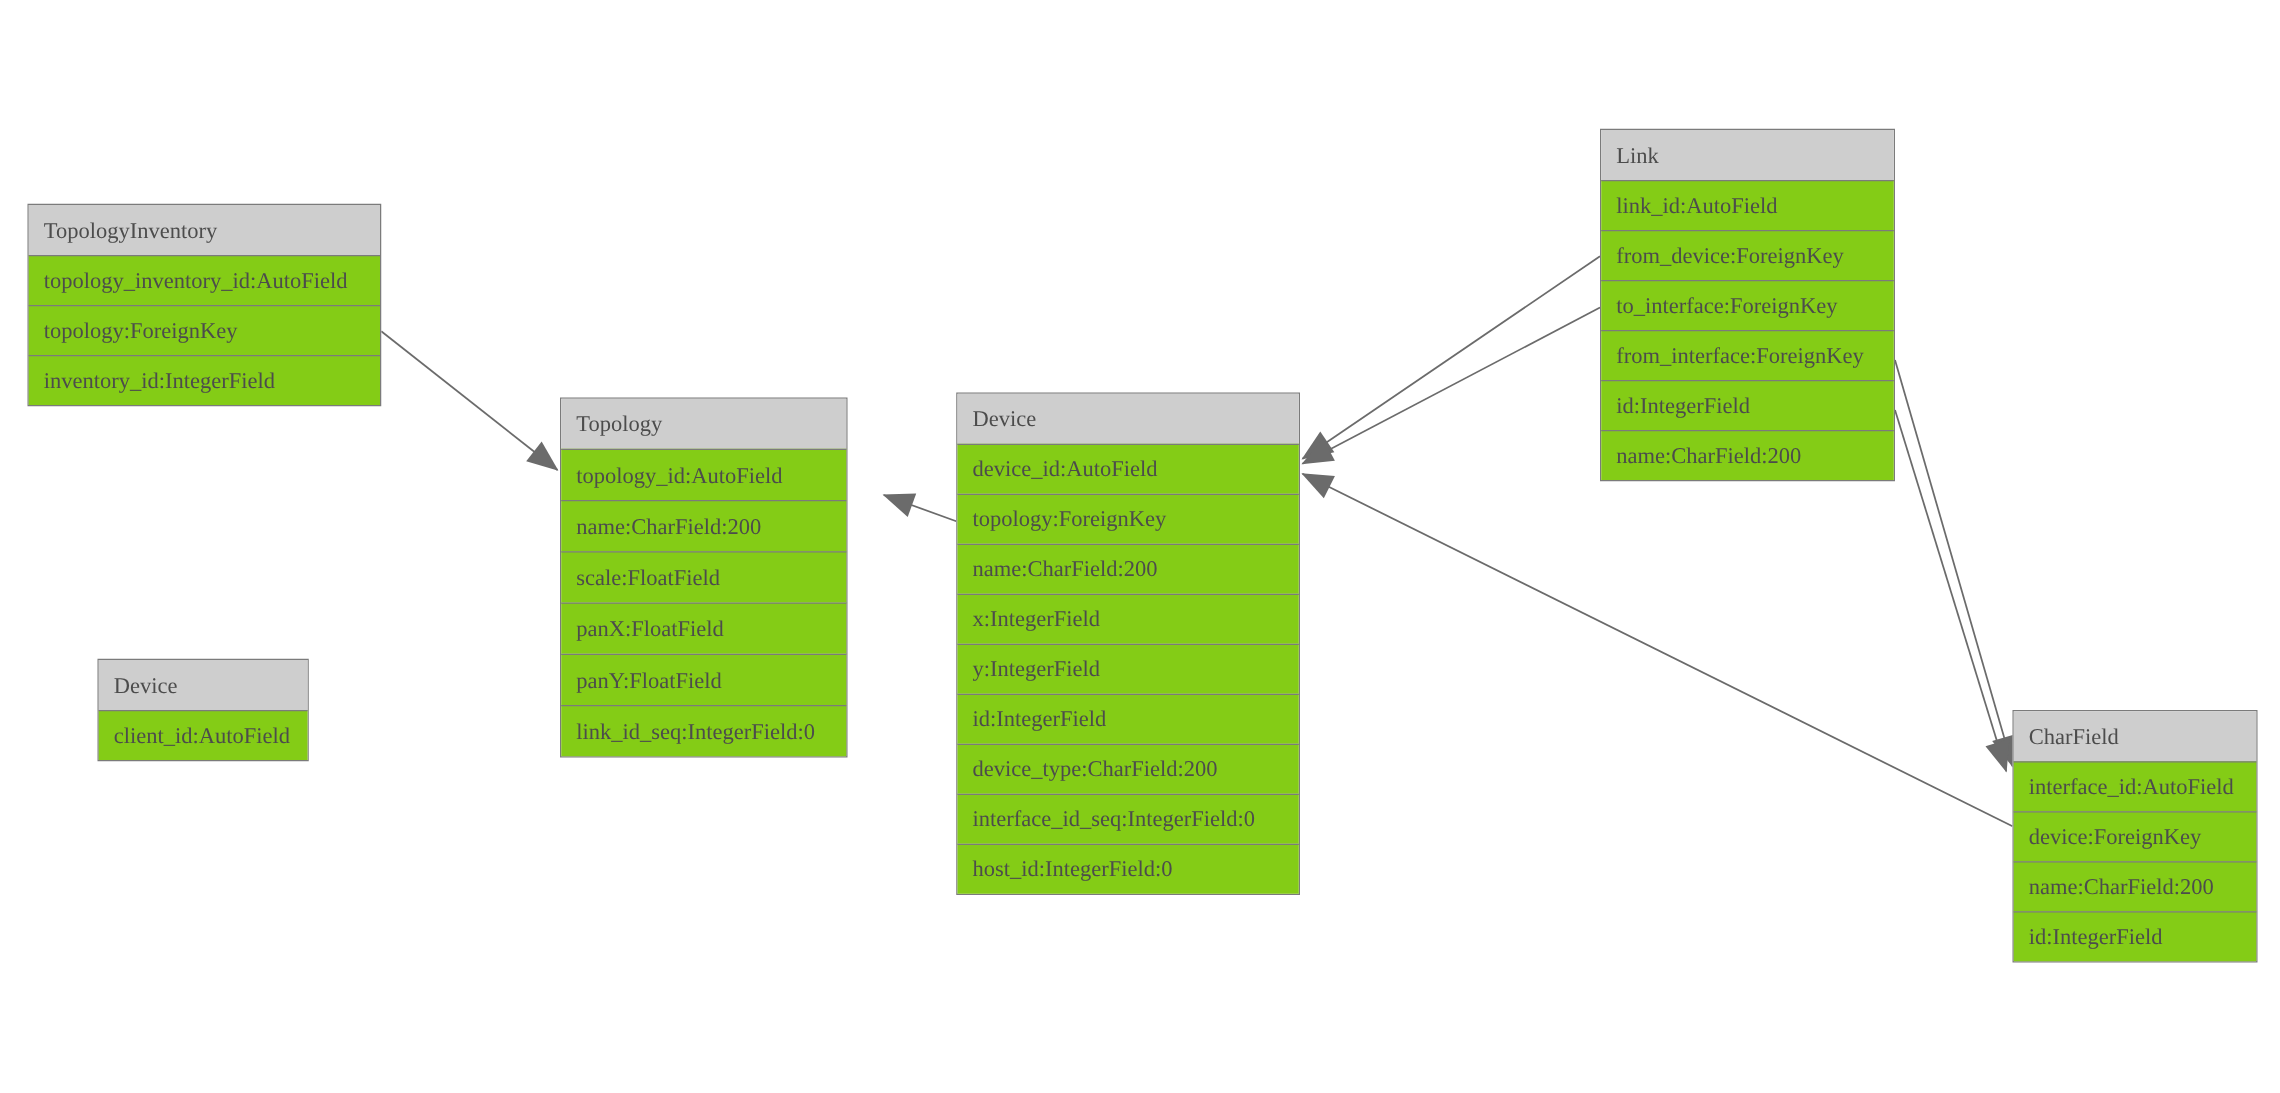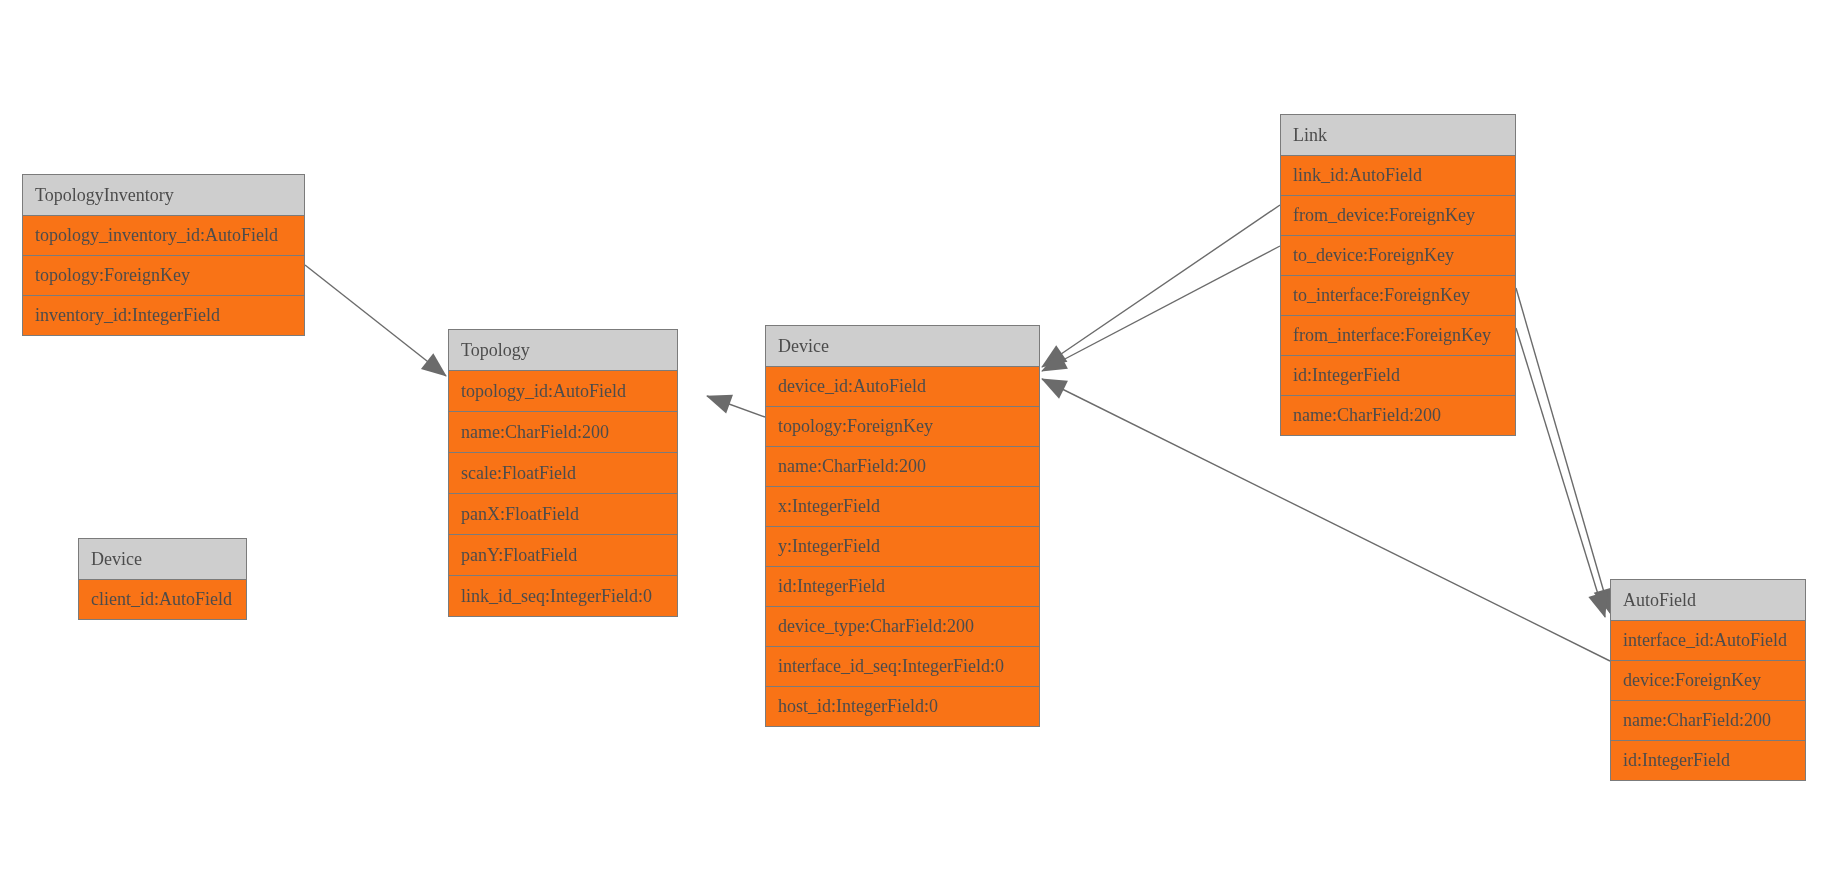--- a/index.html
+++ b/index.html
@@ -17,36 +17,35 @@
     overflow:hidden;
     font-family:"Liberation Serif","DejaVu Serif",serif;
     color:var(--text);
   }
   .entity{
     position:absolute;
     border:1px solid var(--border);
     background:#ffffff;
     box-sizing:border-box;
     font-size:18px;
-    margin-top:11px;
   }
   .entity .hdr{
     height:40px;
     background:var(--header-fill);
     display:flex;align-items:center;
     padding-left:12px;
     box-sizing:border-box;
   }
   .entity .row{
     height:40px;
     border-top:1px solid var(--border);
     display:flex;align-items:center;
     padding-left:12px;
     box-sizing:border-box;
-    background:#f97316;
+    background:#84cc16;
     white-space:nowrap;
     overflow:hidden;
     text-align:center;
   }
   
   .e-topologyinventory{left:22px;top:163px;width:283px;}
   .e-topology{left:448px;top:318px;width:230px;}
   .e-topology .row{height:41px;}
   .e-client{left:78px;top:527px;width:169px;}
   .e-device{left:765px;top:314px;width:275px;}
@@ -120,30 +119,29 @@
         <div class="row">interface_id_seq:IntegerField:0</div>
         <div class="row">host_id:IntegerField:0</div>
       </div>
   </div>
 
   <div class="entity e-link">
     <div class="hdr">Link</div>
     <div class="rows">
         <div class="row">link_id:AutoField</div>
         <div class="row">from_device:ForeignKey</div>
-        <div class="row">to_device:ForeignKey</div>
         <div class="row">to_interface:ForeignKey</div>
         <div class="row">from_interface:ForeignKey</div>
         <div class="row">id:IntegerField</div>
         <div class="row">name:CharField:200</div>
       </div>
   </div>
 
   <div class="entity e-interface">
-    <div class="hdr">AutoField</div>
+    <div class="hdr">CharField</div>
     <div class="rows">
         <div class="row">interface_id:AutoField</div>
         <div class="row">device:ForeignKey</div>
         <div class="row">name:CharField:200</div>
         <div class="row">id:IntegerField</div>
       </div>
   </div>
 
 </div>
 

